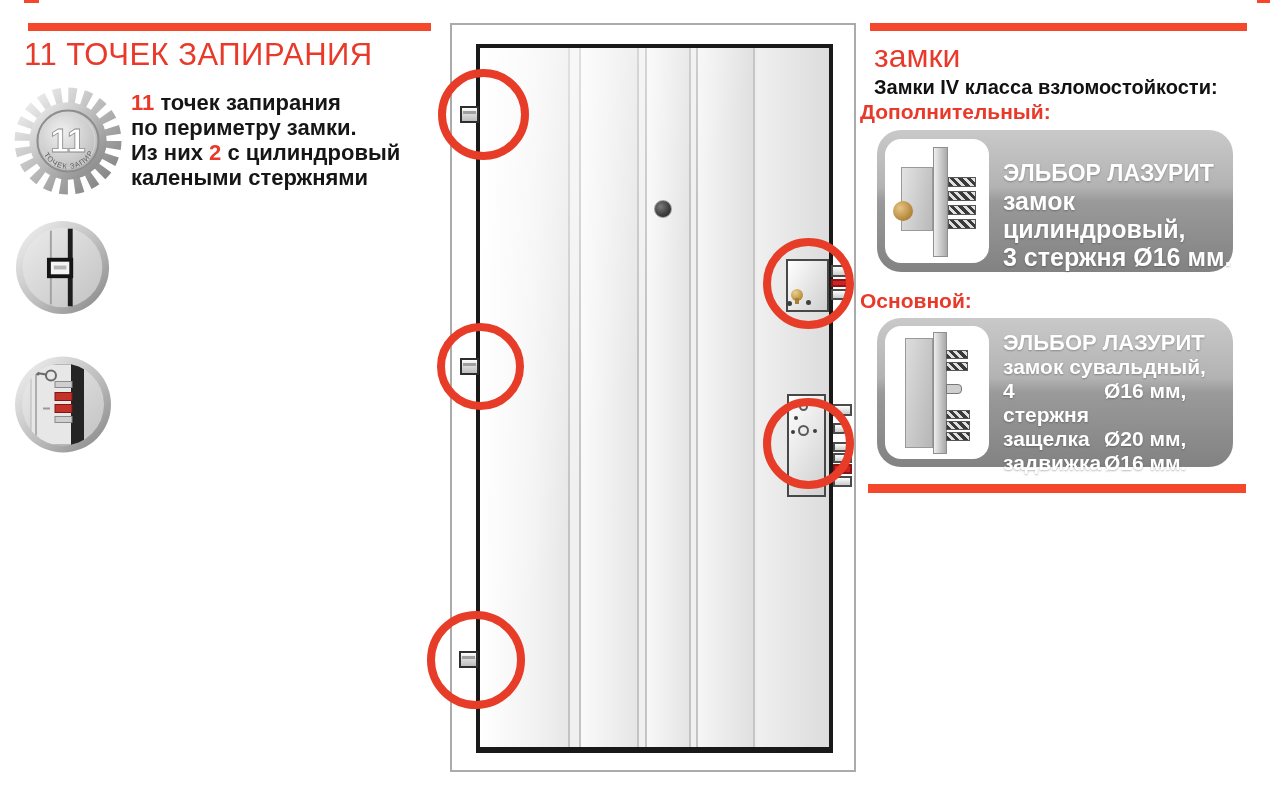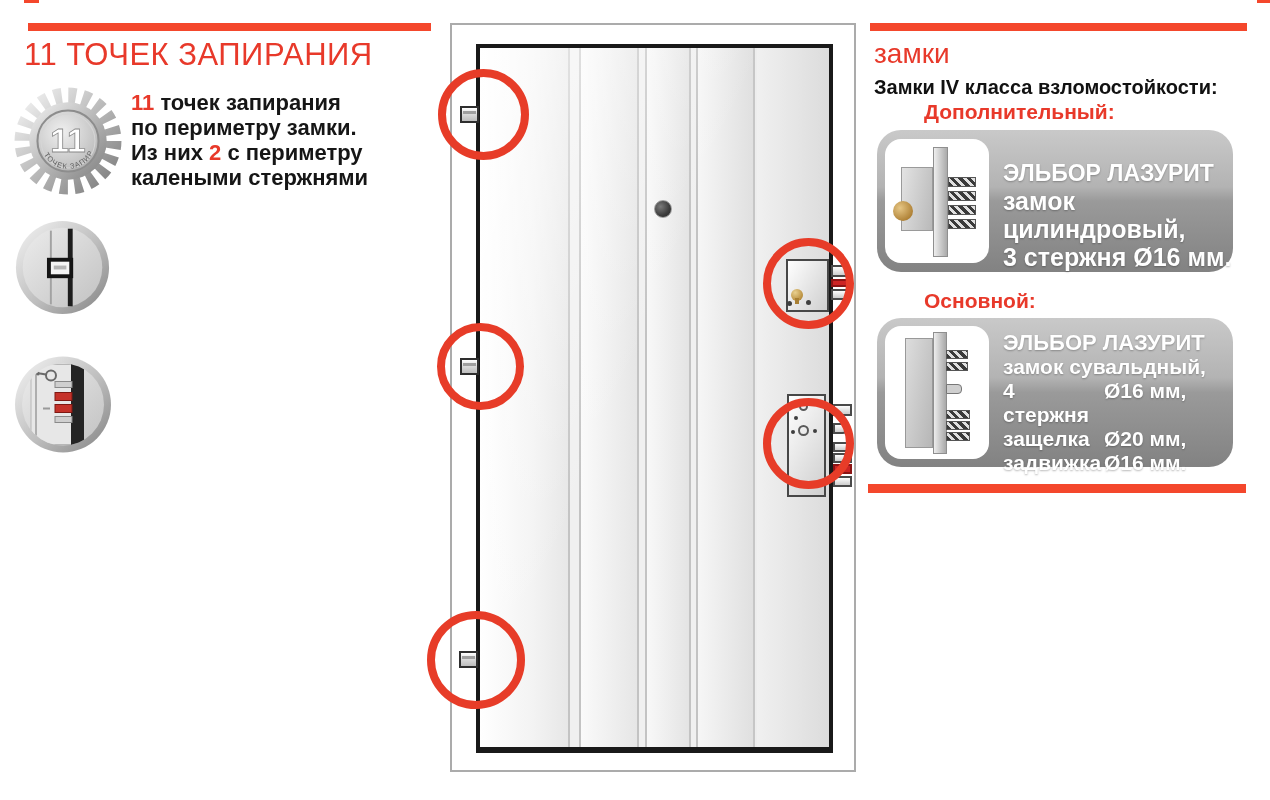--- a/index.html
+++ b/index.html
@@ -46,23 +46,23 @@
   .bolt.red{background:#cc2424;border-color:#8c1414;}
   .latch{position:absolute;left:833px;width:15px;height:11px;box-sizing:border-box;border:2px solid #4a4a4a;
          background:linear-gradient(180deg,#fdfdfd,#cdcdcd);border-radius:0 6px 6px 0;}
   .keyhole{position:absolute;left:791px;top:289px;width:12px;height:12px;border-radius:50%;
            background:radial-gradient(circle at 35% 30%,#e9d08f,#b98f3e 70%,#8a6524);}
   .keyhole::after{content:'';position:absolute;left:4px;top:9px;width:4px;height:6px;background:#a87f33;}
   .dot{position:absolute;border-radius:50%;background:#3f3f3f;}
   .oring{position:absolute;border:2px solid #5a5a5a;border-radius:50%;box-sizing:border-box;}
 
   
-  .locks-heading{position:absolute;left:874px;top:38px;font-size:28px;color:#e8392a;}
+  .locks-heading{position:absolute;left:874px;top:38px;font-size:32px;color:#e8392a;}
   .locks-sub{position:absolute;left:874px;top:76px;font-size:20px;font-weight:bold;color:#111;}
-  .sec-label{position:absolute;left:924px;font-size:21px;font-weight:bold;color:#e8392a;}
+  .sec-label{position:absolute;left:860px;font-size:21px;font-weight:bold;color:#e8392a;}
   .lock-panel{position:absolute;left:877px;width:356px;border-radius:24px;
               background:linear-gradient(180deg,#c9c9c9 0%,#b3b3b3 40%,#9a9a9a 50%,#828282 100%);}
   .thumb{position:absolute;left:8px;background:#fff;border-radius:16px;width:104px;overflow:hidden;}
   .ptext{position:absolute;left:126px;color:#fff;font-weight:bold;text-shadow:0 1px 2px rgba(0,0,0,.28);}
   .ptext .product{font-size:23px;}
   .p1 .ptext{top:29px;}
   .p1 .ptext div{line-height:28px;font-size:25px;}
   .p1 .ptext .product{font-size:23px;}
   .p2 .ptext{top:13px;width:220px;}
   .p2 .ptext div{line-height:24px;font-size:21px;}
@@ -109,21 +109,21 @@
       <text x="55" y="66" text-anchor="middle" font-family="Liberation Sans, sans-serif" font-size="33" font-weight="bold" fill="#ffffff" stroke="#8a8a8a" stroke-width="0.8">11</text>
       <text font-family="Liberation Sans, sans-serif" font-size="7.2" fill="#5f5f5f" letter-spacing="1">
         <textPath href="#capArc" startOffset="4">ТОЧЕК ЗАПИРАНИЯ</textPath>
       </text>
     </svg>
   </div>
 
   <div class="ftext f1">
     <div><span class="red">11</span><span> точек запирания</span></div>
     <div>по периметру замки.</div>
-    <div><span>Из них </span><span class="red">2</span><span> с периметру</span></div>
+    <div><span>Из них </span><span class="red">2</span><span> с цилиндровый</span></div>
     <div>калеными стержнями</div>
   </div>
 
   <div class="icon-wrap" style="left:14px;top:219px;width:97px;height:97px;">
     <svg width="97" height="97" viewBox="0 0 100 100">
       <defs>
         <linearGradient id="ring2" x1="0" y1="0" x2="1" y2="1">
           <stop offset="0" stop-color="#f5f5f5"></stop>
             <stop offset=".55" stop-color="#bdbdbd"></stop>
             <stop offset="1" stop-color="#828282"></stop>

